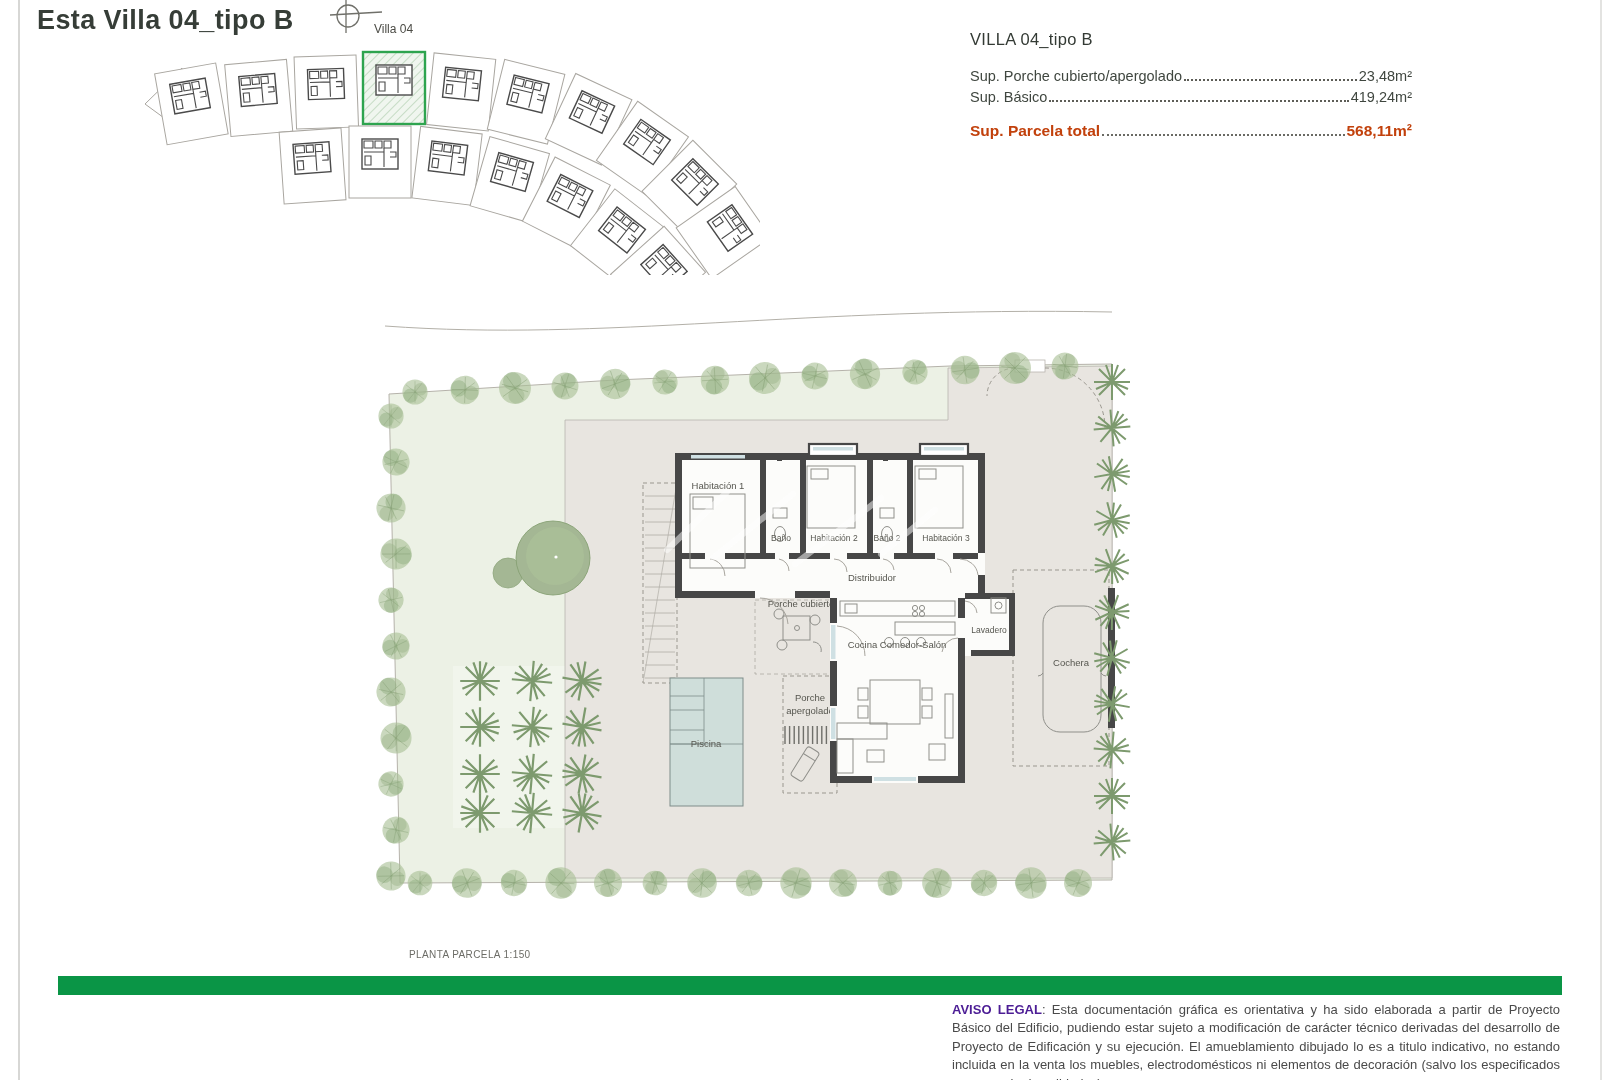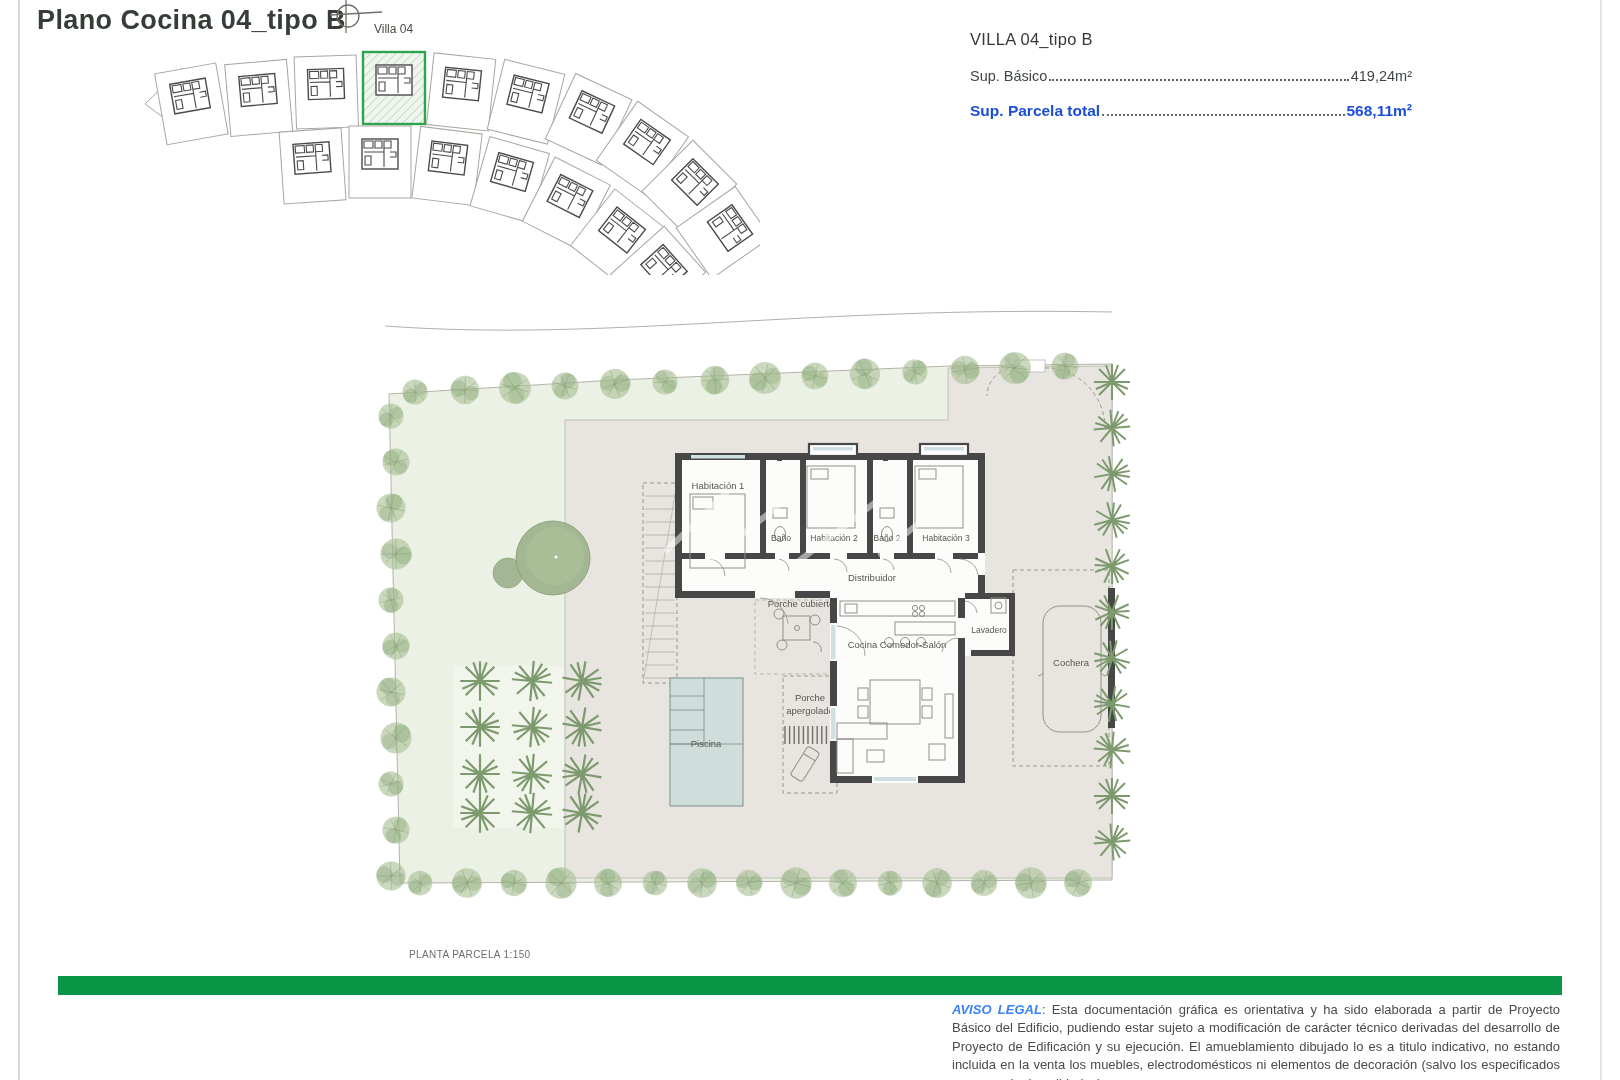--- a/index.html
+++ b/index.html
@@ -16,46 +16,46 @@
   .page-title{position:absolute;left:37px;top:5px;font-size:27px;font-weight:700;
     color:#363d37;letter-spacing:.4px;}
   .site-svg{position:absolute;left:120px;top:0;width:640px;height:275px;}
   .plan-svg{position:absolute;left:375px;top:298px;width:770px;height:622px;}
   .plot{fill:#fff;stroke:#a9a6a0;stroke-width:1;}
   .plot-sel{fill:url(#hatchG);stroke:var(--highlight-green);stroke-width:2.4;}
   .spec{position:absolute;left:970px;top:30px;width:442px;color:#3f463f;}
   .spec h2{font-size:16.5px;font-weight:400;color:#333a34;letter-spacing:.3px;margin-bottom:17px;}
   .spec-row{display:flex;align-items:baseline;font-size:14.5px;line-height:20.5px;height:20.5px;}
   .leader{flex:1;border-bottom:2px dotted #5d5d57;margin:0 2px 3px 2px;min-width:20px;}
-  .spec-total{margin-top:14px;font-weight:800;font-size:15.5px;color:#1d4ed8;}
+  .spec-total{margin-top:14px;font-weight:800;font-size:15.5px;color:#c2410c;}
   .spec-total .leader{border-bottom-color:#6a6a64;}
   .caption{position:absolute;left:409px;top:949px;font-size:10px;color:#6c6c66;letter-spacing:.4px;}
   .green-bar{position:absolute;left:58px;top:976px;width:1504px;height:19px;
     background:var(--accent-green);}
   .legal{position:absolute;left:952px;top:1001px;width:608px;font-size:13px;
     line-height:1.42;color:#4a4a4a;text-align:justify;}
-  .legal b{color:#3b82f6;font-weight:800;font-style:italic;}
+  .legal b{color:#4c1d95;font-weight:800;}
   svg text{font-family:"Liberation Sans", sans-serif;}
   .lbl{font-size:9.5px;fill:#56564f;}
   .lbl-sm{font-size:8.5px;fill:#56564f;}
   .vlab{font-size:12px;fill:#4b4b45;}
   .wallf{fill:var(--wall);}
   .thin{stroke:#8f8f8a;stroke-width:1;fill:none;}
   .door{stroke:#a8a59e;stroke-width:1;fill:none;}
   .win{fill:#cfe0e3;}
   .dash{stroke:#9a978f;stroke-width:1;fill:none;stroke-dasharray:4 3;}
 </style>
 </head>
 <body>
 
 <div class="page">
   <div class="rule-v rule-left"></div>
   <div class="rule-v rule-right"></div>
 
-  <h1 class="page-title">Plano Cocina 04_tipo B</h1>
+  <h1 class="page-title">Esta Villa 04_tipo B</h1>
 
   <svg class="site-svg" viewBox="0 0 640 275">
     <defs>
       <pattern id="hatchG" width="6" height="6" patternUnits="userSpaceOnUse" patternTransform="rotate(45)">
         <rect width="6" height="6" fill="#f0f6ef"></rect>
         <line x1="0" y1="0" x2="0" y2="6" stroke="#c6dcc5" stroke-width="2"></line>
       </pattern>
       <g id="vg">
         <rect width="36" height="30" fill="#fff" stroke="#4a4a4a" stroke-width="1.4"></rect>
         <path d="M2,2 h9 v7 h-9 z M13,2 h7 v7 h-7 z M22,2 h7 v7 h-7 z" fill="none" stroke="#4a4a4a" stroke-width="1.1"></path>
@@ -140,20 +140,25 @@
         </g>
       <g transform="translate(544,268) rotate(48)">
           <rect class="plot" x="-31" y="-28" width="62" height="72"></rect>
           <use href="#vg" x="-18" y="-15"></use>
         </g>
     </g>
   </svg>
 
   <div class="spec">
     <h2>VILLA 04_tipo B</h2>
+    <div class="spec-row">
+      <span>Sup. Porche cubierto/apergolado</span>
+      <span class="leader"></span>
+      <span>23,48m²</span>
+    </div>
     <div class="spec-row">
       <span>Sup. Básico</span>
       <span class="leader"></span>
       <span>419,24m²</span>
     </div>
     <div class="spec-row spec-total">
       <span>Sup. Parcela total</span>
       <span class="leader"></span>
       <span>568,11m²</span>
     </div>

